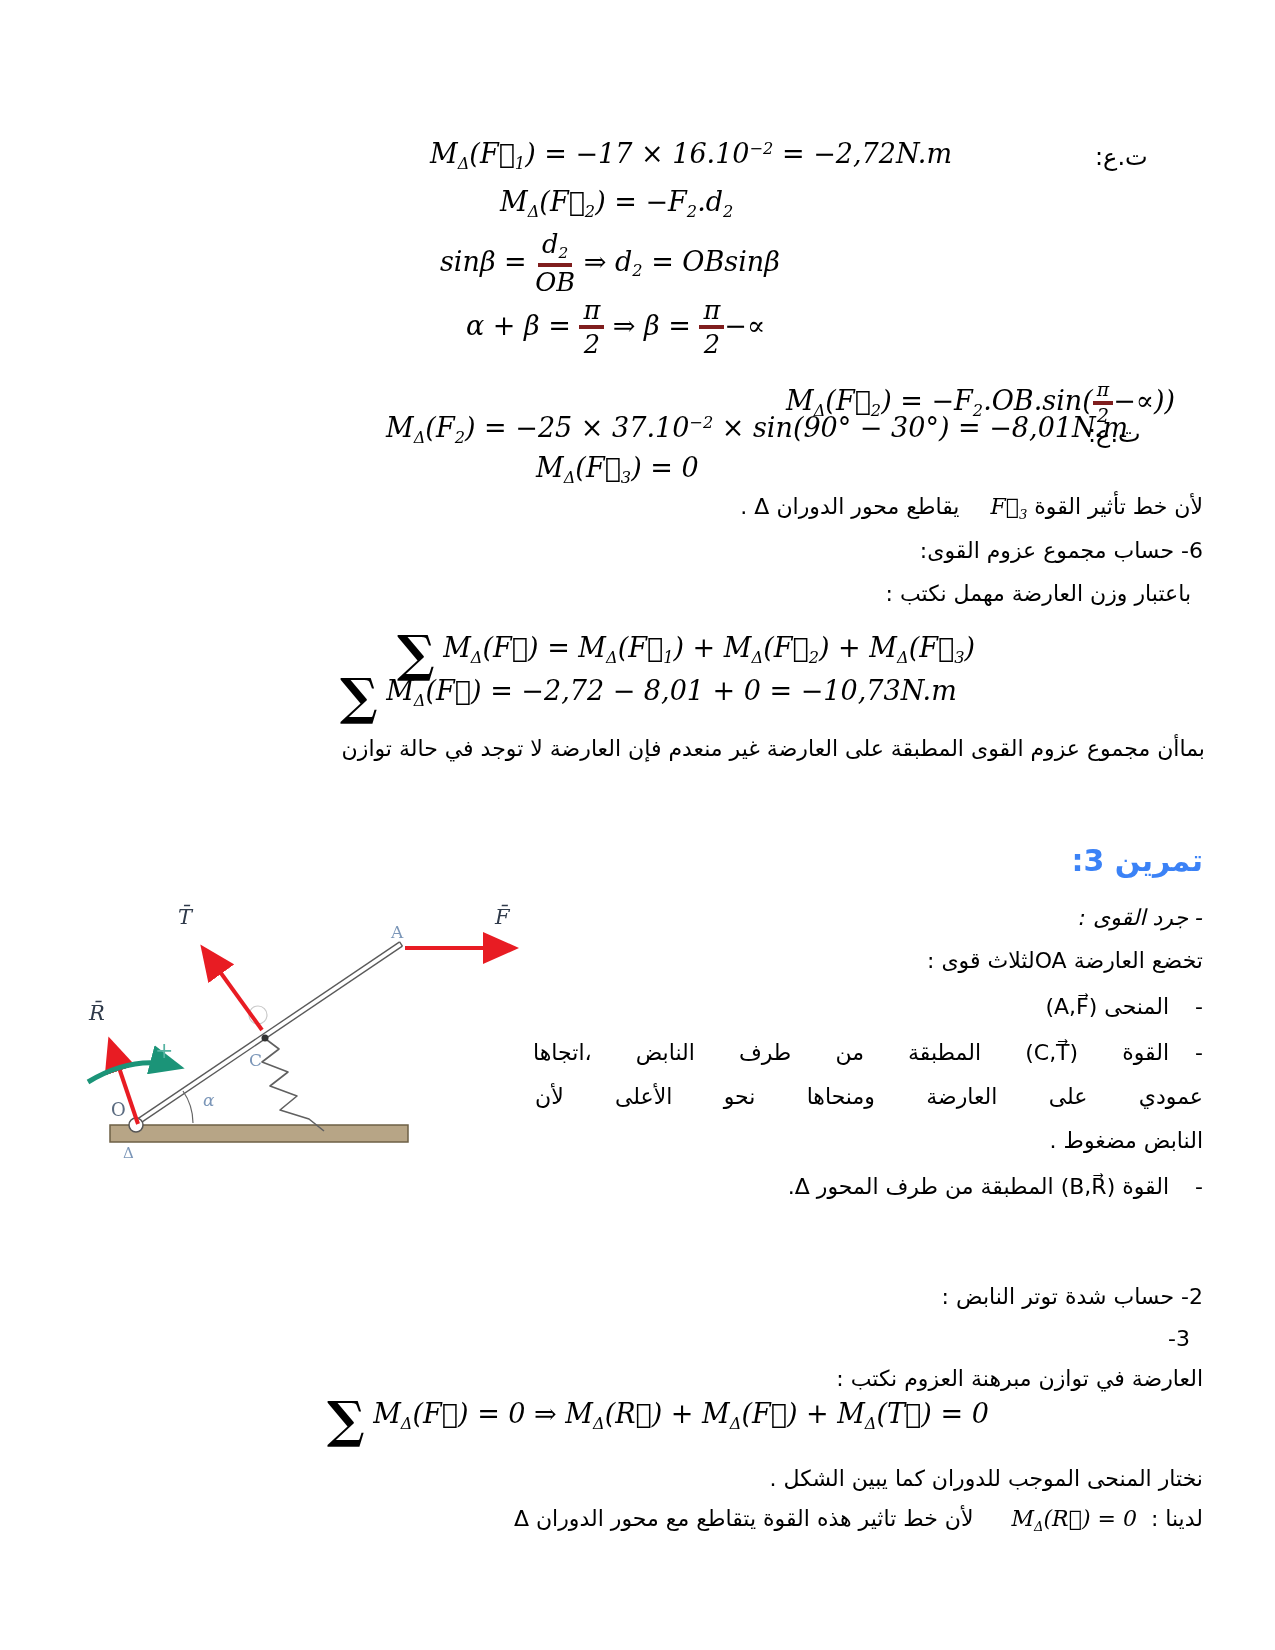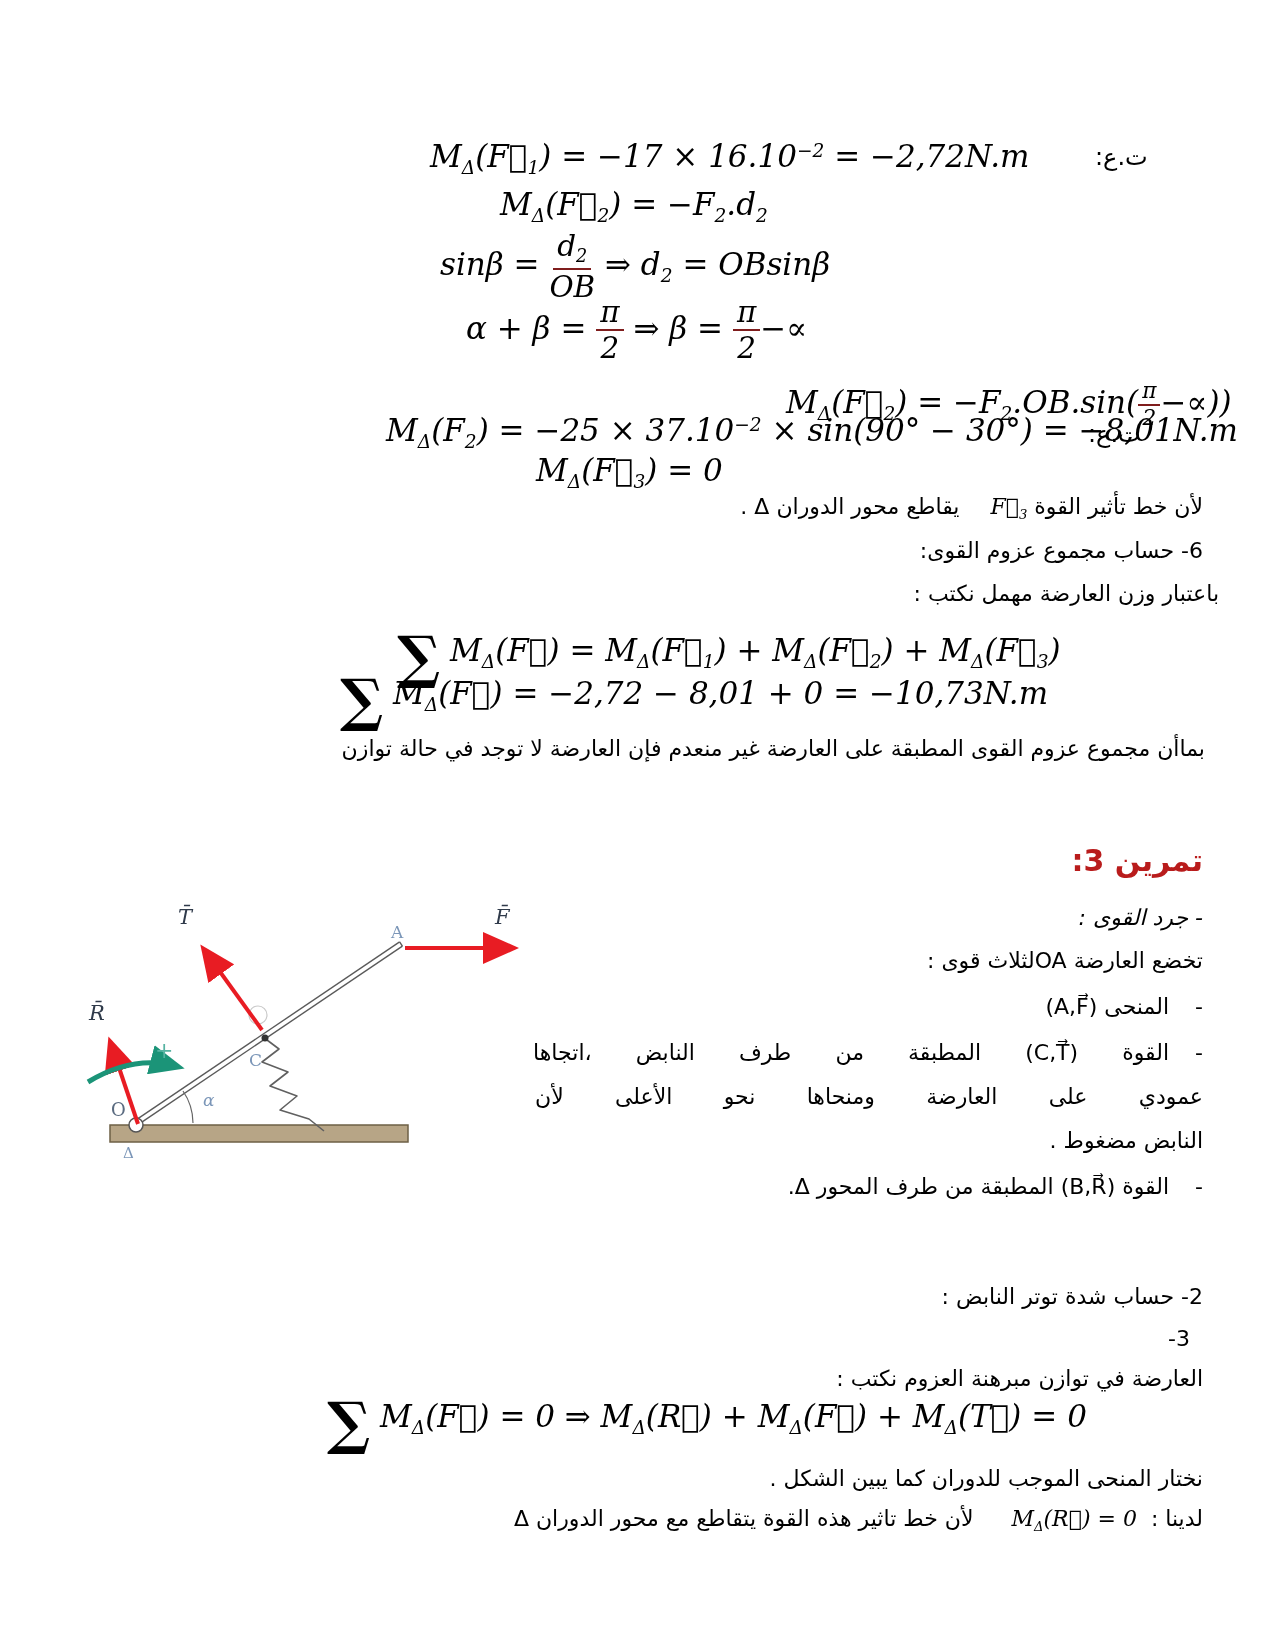--- a/index.html
+++ b/index.html
@@ -6,28 +6,28 @@
   body {
     width:1275px; height:1650px; position:relative;
     background:#ffffff; overflow:hidden;
     font-family:"Liberation Sans", sans-serif;
     color:#000;
   }
   .abs { position:absolute; white-space:nowrap; }
   
   .math {
     font-family:"DejaVu Serif","Liberation Serif",serif;
-    font-style:italic; font-size:31px; color:#000;
+    font-style:italic; font-size:27px; color:#000;
   }
   .math sub, .m sub { font-size:60%; font-style:inherit; vertical-align:-0.35em; }
   .math sup, .m sup { font-size:60%; font-style:inherit; vertical-align:0.55em; }
   .m { font-family:"DejaVu Serif","Liberation Serif",serif; font-style:italic;margin-left:24px; }
   .fr { display:inline-flex; flex-direction:column; align-items:center;
         vertical-align:middle; line-height:1.1; font-size:0.95em; }
-  .fr > span:first-child { border-bottom:2px solid #7f1d1d; padding:0 4px 1px 4px; }
+  .fr > span:first-child { border-bottom:4px solid #7f1d1d; padding:0 4px 1px 4px; }
   .fr > span:last-child  { padding-top:1px; }
   .fr.sm { font-size:0.7em; line-height:1.05; }
   .sg { font-style:normal; font-weight:600; font-size:1.85em;
         vertical-align:-0.28em; line-height:0.8; padding-left:2px; }
   
   .ar {
     font-family:"DejaVu Sans","Liberation Sans",sans-serif;
     font-size:22px; direction:rtl; text-align:right; color:#000;
   }
   .listrow { display:flex; align-items:flex-start; }
@@ -63,28 +63,28 @@
       <span>2</span>
     </span>−∝))</div>
 
 <div class="abs math" style="left:386px; top:412px;">M<sub>Δ</sub>(F<sub>2</sub>) = −25 × 37.10<sup>−2</sup> × sin(90° − 30°) = −8,01N.m</div>
 <div class="abs ar" style="left:1088px; top:420px; font-size:24px;">ت.ع:</div>
 
 <div class="abs math" style="left:536px; top:452px;">M<sub>Δ</sub>(F⃗<sub>3</sub>) = 0</div>
 
 <div class="abs ar" style="right:72px; top:494px;">لأن خط تأثير القوة <span class="m" dir="ltr">F⃗<sub>3</sub></span> يقاطع محور الدوران Δ .</div>
 <div class="abs ar" style="right:72px; top:538px;">6- حساب مجموع عزوم القوى:</div>
-<div class="abs ar" style="right:56px; top:581px;">باعتبار وزن العارضة مهمل نكتب :</div>
+<div class="abs ar" style="right:84px; top:581px;">باعتبار وزن العارضة مهمل نكتب :</div>
 
 <div class="abs math" style="left:360px; top:632px;margin-left:35px;"><span class="sg">∑</span> M<sub>Δ</sub>(F⃗) = M<sub>Δ</sub>(F⃗<sub>1</sub>) + M<sub>Δ</sub>(F⃗<sub>2</sub>) + M<sub>Δ</sub>(F⃗<sub>3</sub>)</div>
 <div class="abs math" style="left:338px; top:675px;"><span class="sg">∑</span> M<sub>Δ</sub>(F⃗) = −2,72 − 8,01 + 0 = −10,73N.m</div>
 
 <div class="abs ar" style="right:70px; top:736px;">بماأن مجموع عزوم القوى المطبقة على العارضة غير منعدم فإن العارضة لا توجد في حالة  توازن</div>
 
-<div class="abs ar heading" style="right:72px; top:843px; color:#b91c1c;">تمرين 3:</div>
+<div class="abs ar heading" style="right:72px; top:843px; color:#3b82f6;">تمرين 3:</div>
 
 <svg class="abs" style="left:65px; top:858px;" width="470" height="305" viewBox="0 0 470 305">
   <defs>
     <marker id="redhead" markerWidth="9" markerHeight="8" refX="7" refY="4" orient="auto" markerUnits="strokeWidth">
       <path d="M0,0 L9,4 L0,8 Z" fill="#e81c23"></path>
     </marker>
     <marker id="greenhead" markerWidth="7" markerHeight="6" refX="5" refY="3" orient="auto" markerUnits="strokeWidth">
       <path d="M0,0 L7,3 L0,6 Z" fill="#1b9478"></path>
     </marker>
   </defs>

